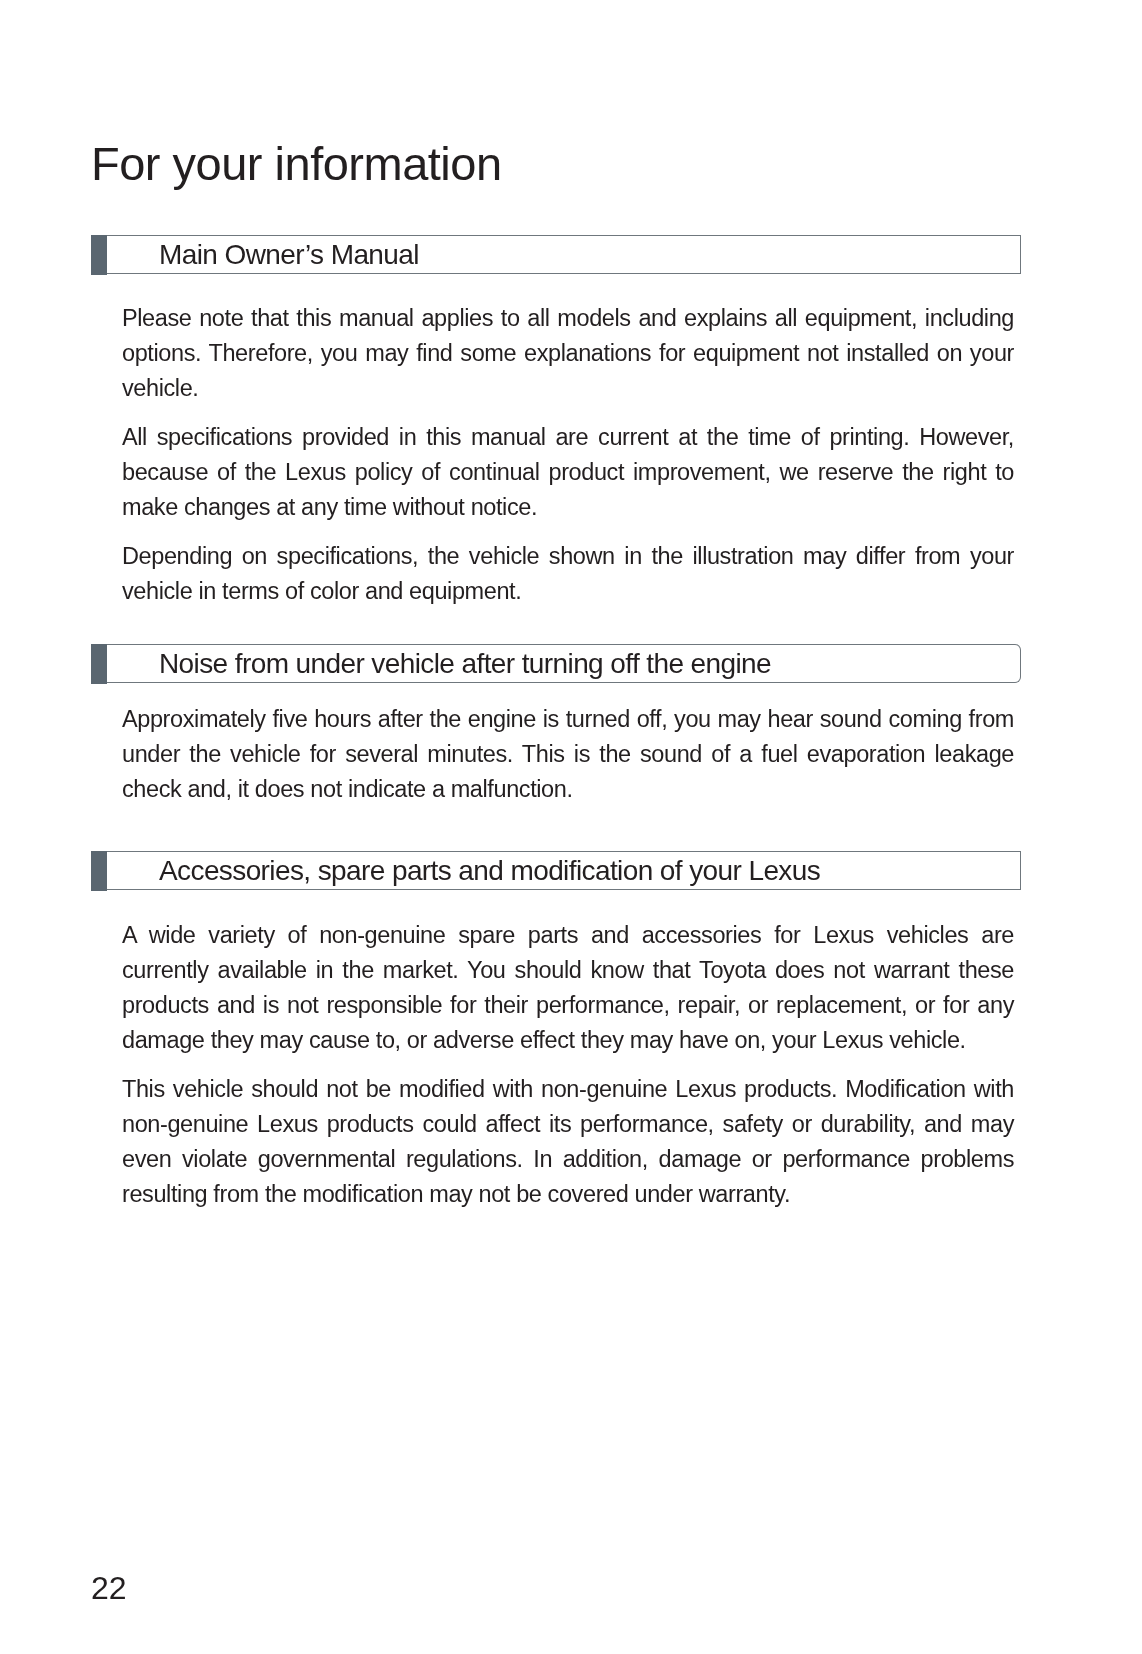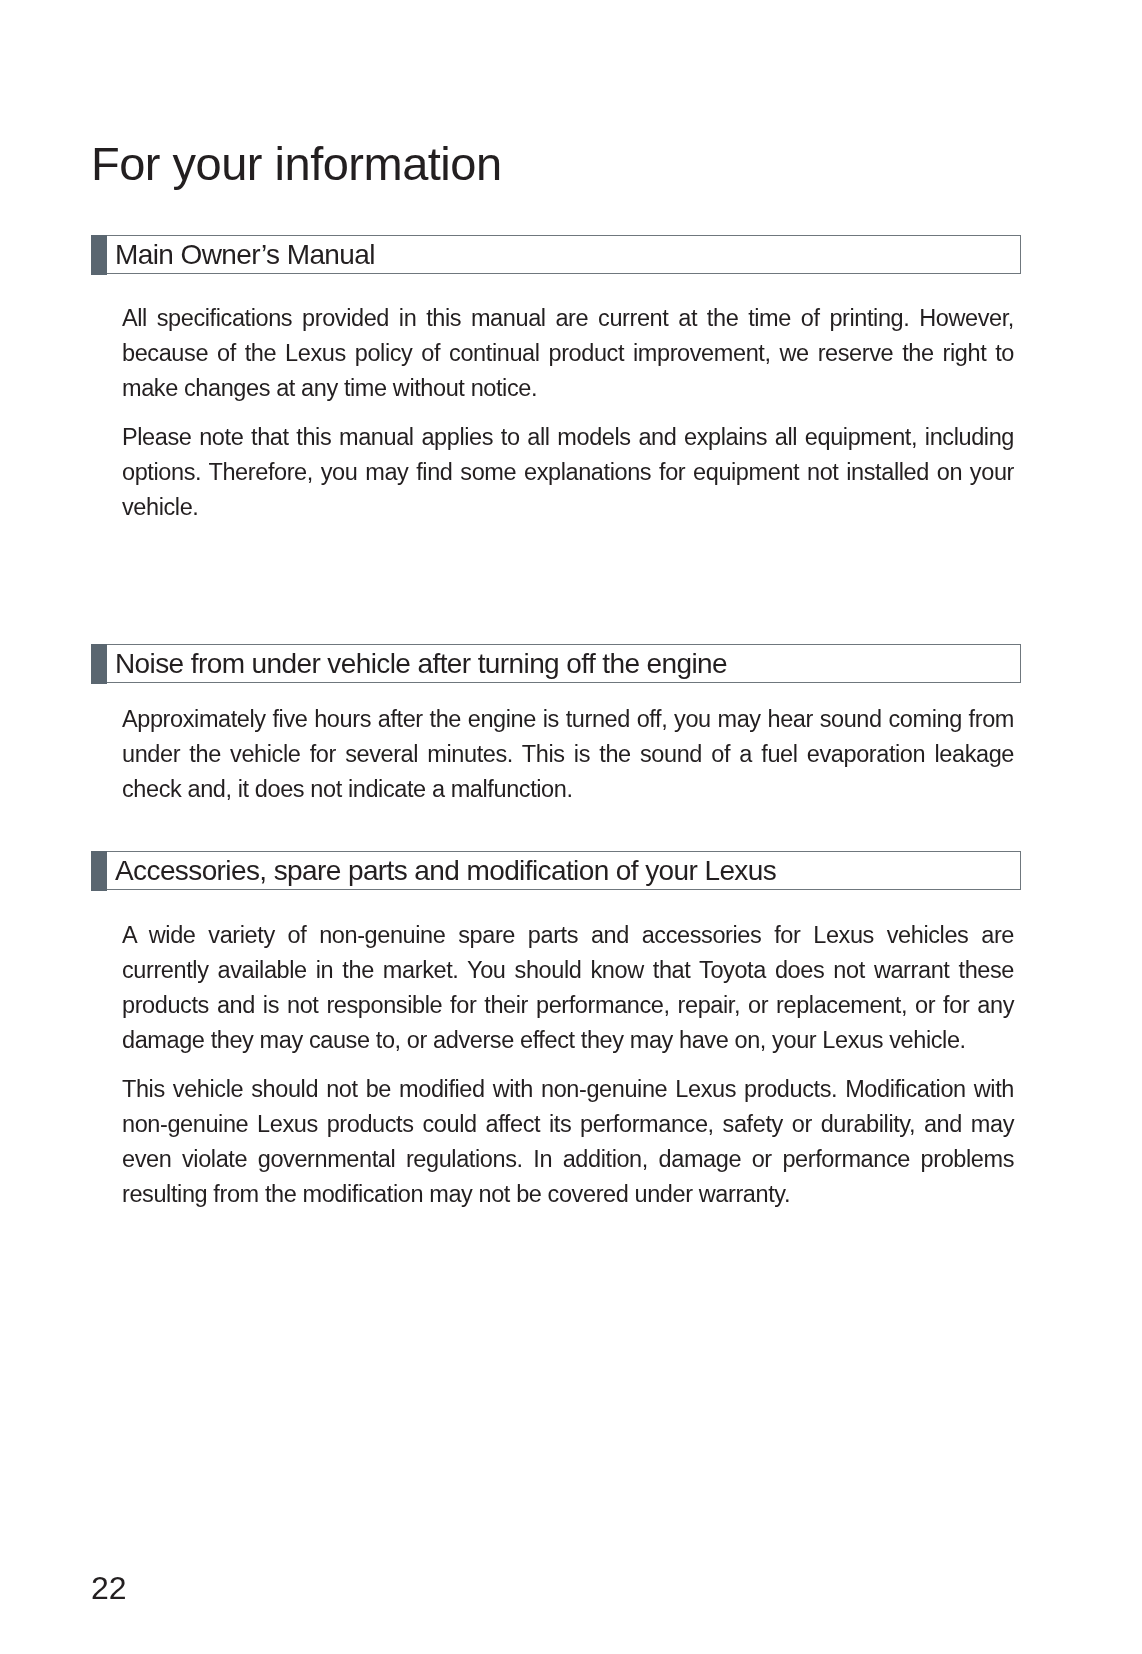--- a/index.html
+++ b/index.html
@@ -1,41 +1,42 @@
 <!DOCTYPE html>
 <html><head>
 <meta charset="utf-8">
 <style>
   html, body { margin: 0; padding: 0; background: #ffffff; }
   body { width: 1142px; height: 1654px; position: relative; overflow: hidden;
          font-family: "Liberation Sans", sans-serif; color: #231f20; }
   .page-title { position: absolute; left: 91px; top: 136px; font-size: 47px; letter-spacing: -0.5px; margin: 0; font-weight: normal; }
   .section-header { position: absolute; left: 91px; width: 930px; height: 39px; box-sizing: border-box;
-         border: 1.5px solid #6f777d; border-left: none; display: flex; align-items: center; }
+         border: 1.5px solid #6f777d; border-left: none; display: flex; align-items: center; gap: 44px; }
   .section-header .bar { width: 16px; height: calc(100% + 3px); margin-top: -1.5px; margin-bottom: -1.5px; background: #5a6670; flex: none; }
   .section-header .label { padding-left: 8px; font-size: 28px; letter-spacing: -0.6px; white-space: nowrap; }
   .body { position: absolute; left: 122px; width: 892px; font-size: 23.5px; line-height: 35px; letter-spacing: -0.4px; }
   .body p { margin: 0 0 14px 0; text-align: justify; hyphens: manual; }
   .page-number { position: absolute; left: 91px; top: 1570px; font-size: 32px; }
 </style>
 </head>
 <body>
 
 <h1 class="page-title">For your information</h1>
 
 <div class="section-header" style="top:235px;">
   <div class="bar"></div>
   <span class="label">Main Owner’s Manual</span>
 </div>
 <div class="body" style="top:301px;">
+  <p>Please note that this manual applies to all models and explains all equipment, including options. Therefore, you may find some explanations for equipment not installed on your vehicle.</p>
   <p>All specifications provided in this manual are current at the time of printing. However, because of the Lexus policy of continual product improvement, we reserve the right to make changes at any time without notice.</p>
-  <p>Please note that this manual applies to all models and explains all equipment, including options. Therefore, you may find some explanations for equipment not installed on your vehicle.</p>
+  <p>Depending on specifications, the vehicle shown in the illustration may differ from your vehicle in terms of color and equipment.</p>
 </div>
 
-<div class="section-header" style="top:644px;">
+<div class="section-header" style="top:644px;border-radius:6px;">
   <div class="bar"></div>
   <span class="label">Noise from under vehicle after turning off the engine</span>
 </div>
 <div class="body" style="top:702px;">
   <p>Approximately five hours after the engine is turned off, you may hear sound coming from under the vehicle for several minutes. This is the sound of a fuel evaporation leakage check and, it does not indicate a malfunction.</p>
 </div>
 
 <div class="section-header" style="top:851px;">
   <div class="bar"></div>
   <span class="label">Accessories, spare parts and modification of your Lexus</span>

